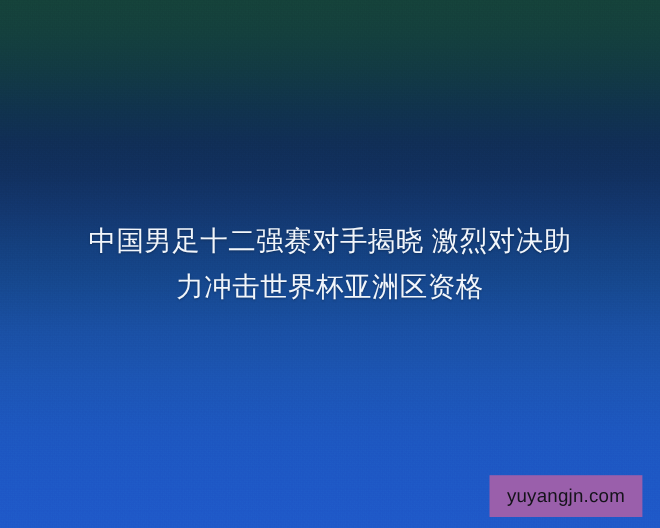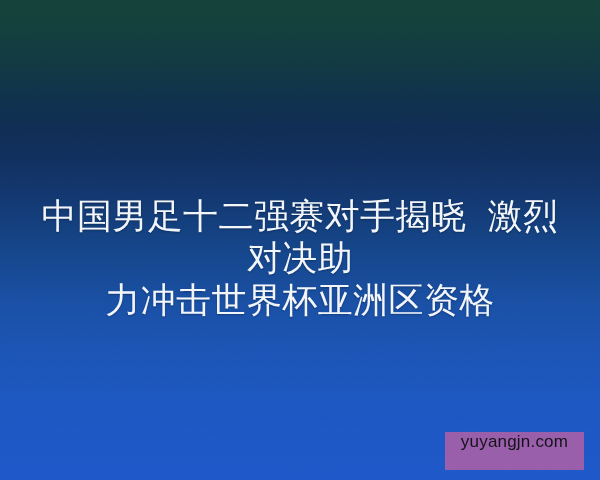--- a/index.html
+++ b/index.html
@@ -52,40 +52,39 @@
     mix-blend-mode: overlay;
   }
 
   #headline {
     position: absolute;
     left: 0;
     right: 0;
     top: 198px;
     text-align: center;
     color: #f2f6fb;
-    font-size: 35px;
+    font-size: 25px;
     line-height: 42px;
     letter-spacing: 0.4px;
     font-weight: 400;
     padding: 0 28px;
     box-sizing: border-box;
     text-shadow: 0 1px 2px rgba(0,0,0,0.28);
     white-space: pre-line;
-    font-family: Liberation Mono, monospace;
   }
 
   #watermark {
     position: absolute;
     left: 445px;
     top: 432px;
     width: 139px;
     height: 38px;
     background: #9a5fab;
     display: flex;
-    align-items: flex-start;
+    align-items: center;
     justify-content: center;
   }
   #watermark-text {
     color: #15131a;
     font-size: 17px;
     letter-spacing: 0.2px;
     font-weight: 400;
   }
 </style>
 </head>

